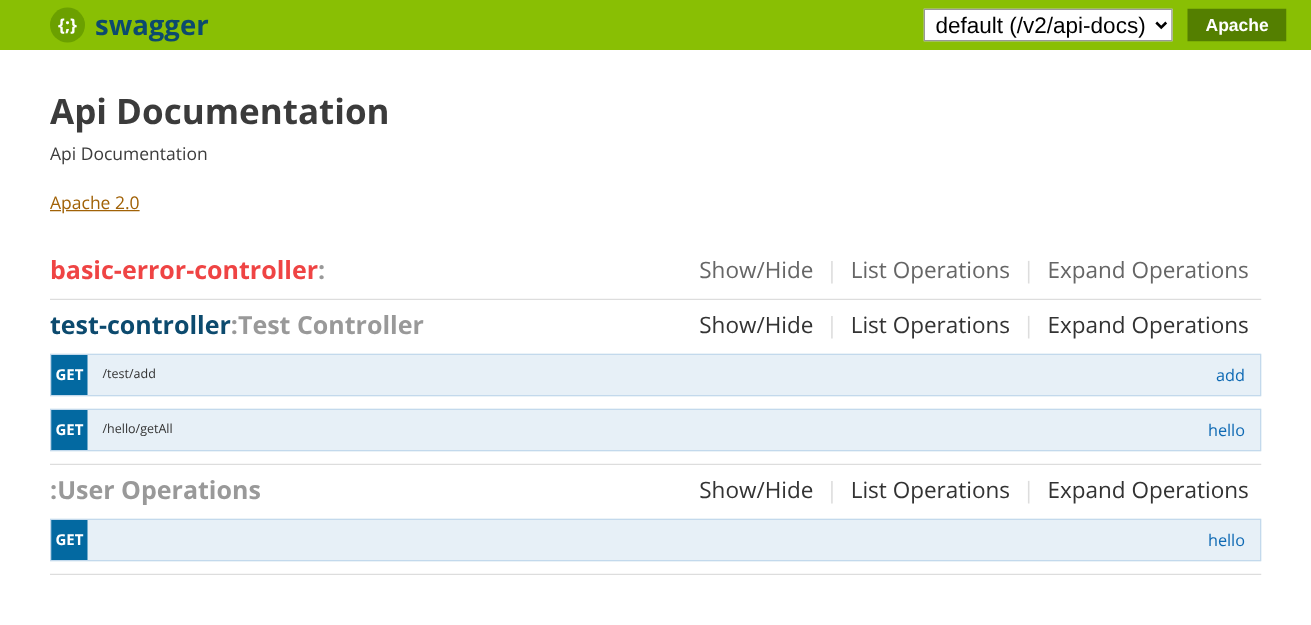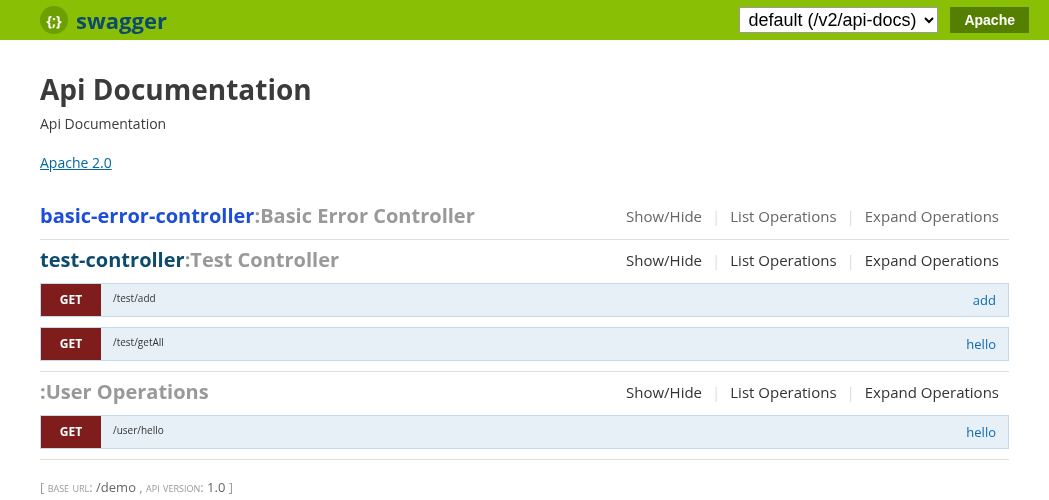--- a/index.html
+++ b/index.html
@@ -7,34 +7,34 @@
 .header { background: #89bf04; height: 40px; display: flex; align-items: center; padding: 0 20px 0 40px; }
 .logo-wrap { display: flex; align-items: center; gap: 8px; }
 .logo-icon { width: 28px; height: 28px; border-radius: 50%; background: #6ba000; display: flex; align-items: center; justify-content: center; color: #fff; font-weight: bold; font-size: 14px; }
 .logo-text { color: #0c4a6e; font-size: 22px; font-weight: 700; }
 .header-right { margin-left: auto; display: flex; align-items: center; gap: 12px; }
 .api-select { background: #fff; font-size: 18px; padding: 1px 4px; border: 1px solid #999; }
 .explore-btn { background: #547f00; color: #fff; border: none; padding: 5px 14px; font-size: 14px; font-weight: 700; cursor: pointer; }
 .content { padding: 30px 40px 20px 40px; max-width: 1049px; }
 .api-title { font-size: 28px; font-weight: 700; color: #3b3b3b; margin-bottom: 6px; }
 .api-subtitle { font-size: 14px; color: #3c3c3c; margin-bottom: 20px; }
-.license-link { color: #0369a1; text-decoration: underline; font-size: 14px; display: inline-block; margin-bottom: 24px; }
+.license-link { color: #a16207; text-decoration: underline; font-size: 14px; display: inline-block; margin-bottom: 24px; }
 .controller { border-bottom: 1px solid #ddd; }
 .controller-header { display: flex; align-items: center; padding: 6px 0 10px 0; }
-.controller-name { font-size: 20px; font-weight: 700; color: #1d4ed8; }
+.controller-name { font-size: 20px; font-weight: 700; color: #ef4444; }
 .controller-name.expanded { color: #0c4a6e; }
 .controller-desc { font-size: 20px; font-weight: 700; color: #999; }
 .controller-name.expanded ~ .controller-desc { color: #999; }
-.controller-ops { margin-left: auto; display: flex; align-items: center; font-size: 15px; color: #666; }
+.controller-ops { margin-left: auto; display: flex; align-items: center; font-size: 18px; color: #666; }
 .controller-ops .op-link { padding: 0 10px; cursor: pointer; }
 .controller-ops .op-link.expanded { color: #333; }
 .controller-ops .sep { color: #ddd; }
 .operation { margin-bottom: 10px; }
 .op-row { display: flex; align-items: stretch; border: 1px solid #c3d9ec; background: #e7f0f7; }
-.op-method { background: #7f1d1d; color: #fff; font-size: 12px; font-weight: 700; padding: 7px 0; width: 60px; text-align: center; cursor: pointer; }
+.op-method { background: #0369a1; color: #fff; font-size: 12px; font-weight: 700; padding: 7px 0; width: 29px; text-align: center; cursor: pointer; }
 .op-path { flex: 0 0 auto; padding: 7px 12px; font-size: 10px; color: #333; cursor: pointer; }
 .op-spacer { flex: 1; }
 .op-name { padding: 7px 12px; font-size: 13px; color: #0f6ab4; cursor: pointer; }
 .info-footer { margin-top: 18px; font-size: 13px; color: #999; }
 .info-footer .label { font-variant: small-caps; }
 .info-footer .val { color: #666; }
 </style>
 </head>
 <body>
 
@@ -54,21 +54,20 @@
 <div class="content">
   <h1 class="api-title">Api Documentation</h1>
   <div class="api-subtitle">Api Documentation</div>
   <a class="license-link">Apache 2.0</a>
 
   <div id="controllers">
       <div class="controller">
         <div class="controller-header">
           <span class="controller-name">basic-error-controller</span>
           <span class="controller-desc"> : </span>
-          <span class="controller-desc">Basic Error Controller</span>
           <div class="controller-ops">
             <span class="op-link">Show/Hide</span>
             <span class="sep">|</span>
             <span class="op-link">List Operations</span>
             <span class="sep">|</span>
             <span class="op-link">Expand Operations</span>
           </div>
         </div>
       </div>
       <div class="controller">
@@ -88,45 +87,41 @@
           <div class="op-row">
             <div class="op-method">GET</div>
             <div class="op-path">/test/add</div>
             <div class="op-spacer"></div>
             <div class="op-name">add</div>
           </div>
         </div>
         <div class="operation">
           <div class="op-row">
             <div class="op-method">GET</div>
-            <div class="op-path">/test/getAll</div>
+            <div class="op-path">/hello/getAll</div>
             <div class="op-spacer"></div>
             <div class="op-name">hello</div>
           </div>
         </div>
       </div>
       <div class="controller">
         <div class="controller-header">
           <span class="controller-desc"> : </span>
           <span class="controller-desc">User Operations</span>
           <div class="controller-ops">
             <span class="op-link expanded">Show/Hide</span>
             <span class="sep">|</span>
             <span class="op-link expanded">List Operations</span>
             <span class="sep">|</span>
             <span class="op-link expanded">Expand Operations</span>
           </div>
         </div>
         <div class="operation">
           <div class="op-row">
             <div class="op-method">GET</div>
-            <div class="op-path">/user/hello</div>
             <div class="op-spacer"></div>
             <div class="op-name">hello</div>
           </div>
         </div>
       </div>
     </div>
 
-  <div class="info-footer">
-    [ <span class="label">base url</span>: <span class="val">/demo</span> , <span class="label">api version</span>: <span class="val">1.0</span> ]
-  </div>
 </div>
 
 </body></html>

